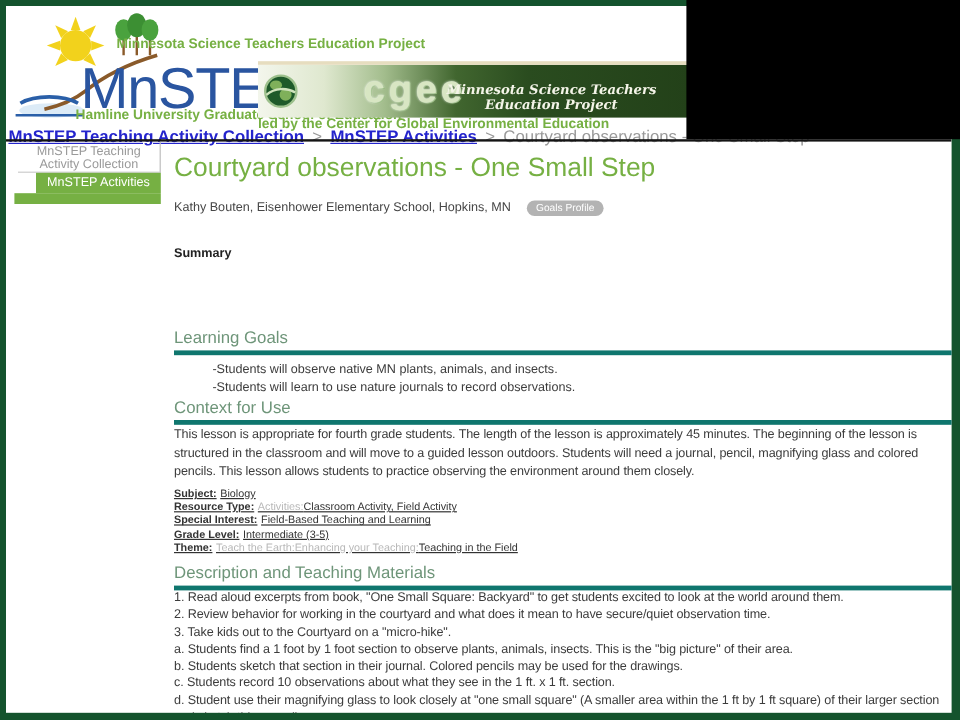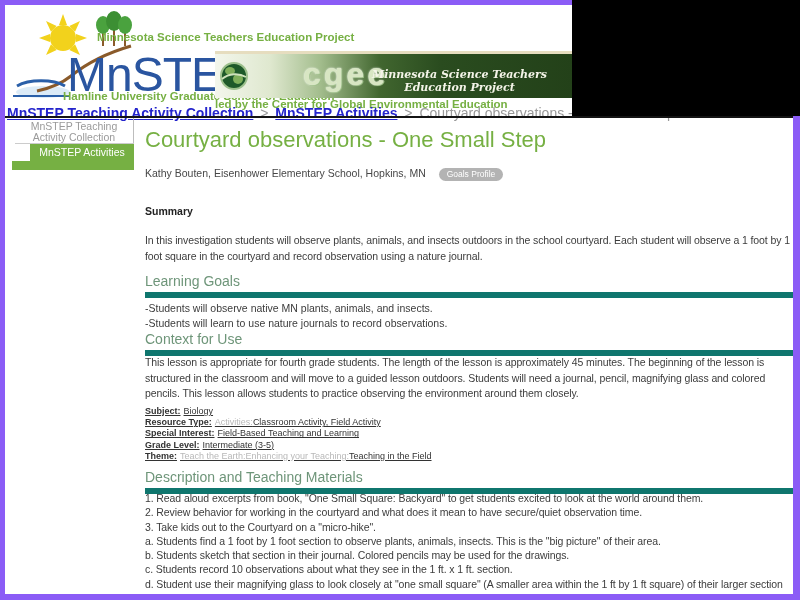--- a/index.html
+++ b/index.html
@@ -1,18 +1,18 @@
 <!DOCTYPE html>
 <html><head>
 <meta charset="utf-8">
 <style>
   * { margin:0; padding:0; box-sizing:border-box; }
   html,body { width:800px; height:600px; overflow:hidden;
     font-family:"Liberation Sans", sans-serif; }
-  .frame { position:relative; width:800px; height:600px; background:#8b5cf6; }
+  .frame { position:relative; width:800px; height:600px; background:#14532d; }
   .page { position:absolute; left:5px; top:5px; width:788px; height:589px;
     background:#fff; overflow:hidden; }
   .tr-block { position:absolute; left:572px; top:0; width:228px; height:116px;
     background:#000; z-index:9; }
 
   
   .hdr-art { position:absolute; left:6px; top:3px; }
   .tagline { position:absolute; left:92px; top:26px; font-size:11.5px;
     font-weight:bold; color:#76b043; }
   .wordmark { position:absolute; left:62px; top:42px; font-size:48px;
@@ -61,24 +61,24 @@
   .title { top:122px; font-size:22px; line-height:26px; color:#76b043; }
   .author-row { top:162px; font-size:10.5px; color:#474747; }
   .pill { display:inline-block; margin-left:10px; padding:1px 8px 2px 8px;
     background:#b3b3b3; color:#fff; font-size:8.5px; border-radius:8px;
     cursor:pointer; }
   .h3 { top:200px; font-size:10.5px; font-weight:bold; color:#222; }
   .para { font-size:10.5px; line-height:15.5px; color:#3c3c3c;
     letter-spacing:-0.1px; }
   .summary-para { top:228px; }
   .green-head { font-size:14px; color:#6e9579; padding-bottom:3px;
-    border-bottom:6px solid #0f766e; }
+    border-bottom:4px solid #0f766e; }
   .lg-head { top:268px; }
   .goal-lines { top:296px; }
-  .goal-lines div { font-size:10.5px; line-height:15.4px; color:#3c3c3c; }
+  .goal-lines div { font-size:10.5px; line-height:15.4px; color:#3c3c3c;margin-left:32px; }
   .cfu-head { top:326px; }
   .cfu-para { top:350px; }
   .meta { top:401px; font-size:9px; line-height:11.2px; color:#333;text-decoration:underline; }
   .m-label { font-weight:bold; color:#333; margin-right:3px; }
   .m-muted { color:#b8b8b8; }
   .m-value { color:#333; }
   .dtm-head { top:464px; }
   .desc-lines { top:486px; }
   .desc-lines div { font-size:10.5px; line-height:14.3px; color:#3c3c3c;
     letter-spacing:-0.1px; }
@@ -151,21 +151,20 @@
     <div class="sb-bar"></div>
 
     <div class="sec title">Courtyard observations - One Small Step</div>
 
     <div class="sec author-row">
       <span>Kathy Bouten, Eisenhower Elementary School, Hopkins, MN</span>
       <span class="pill">Goals Profile</span>
     </div>
 
     <div class="sec h3">Summary</div>
-    <div class="sec para summary-para">In this investigation students will observe plants, animals, and insects outdoors in the school courtyard. Each student will observe a 1 foot by 1 foot square in the courtyard and record observation using a nature journal.</div>
 
     <div class="sec green-head lg-head">Learning Goals</div>
     <div class="sec goal-lines">
       <div>-Students will observe native MN plants, animals, and insects.</div>
       <div>-Students will learn to use nature journals to record observations.</div>
     </div>
 
     <div class="sec green-head cfu-head">Context for Use</div>
     <div class="sec para cfu-para">This lesson is appropriate for fourth grade students. The length of the lesson is approximately 45 minutes. The beginning of the lesson is structured in the classroom and will move to a guided lesson outdoors. Students will need a journal, pencil, magnifying glass and colored pencils. This lesson allows students to practice observing the environment around them closely.</div>
 

